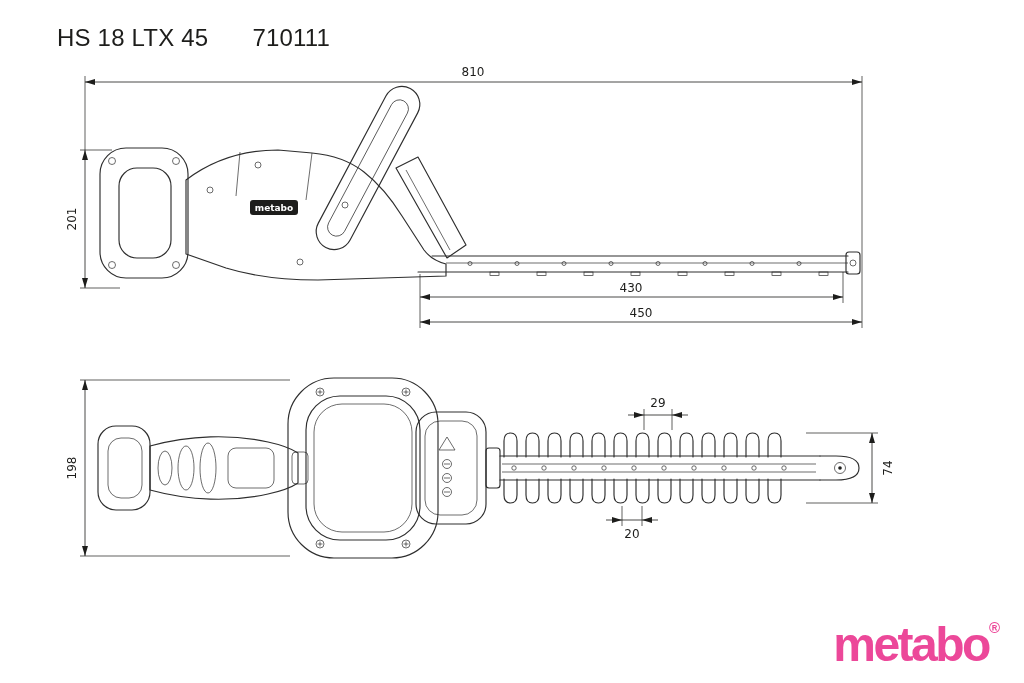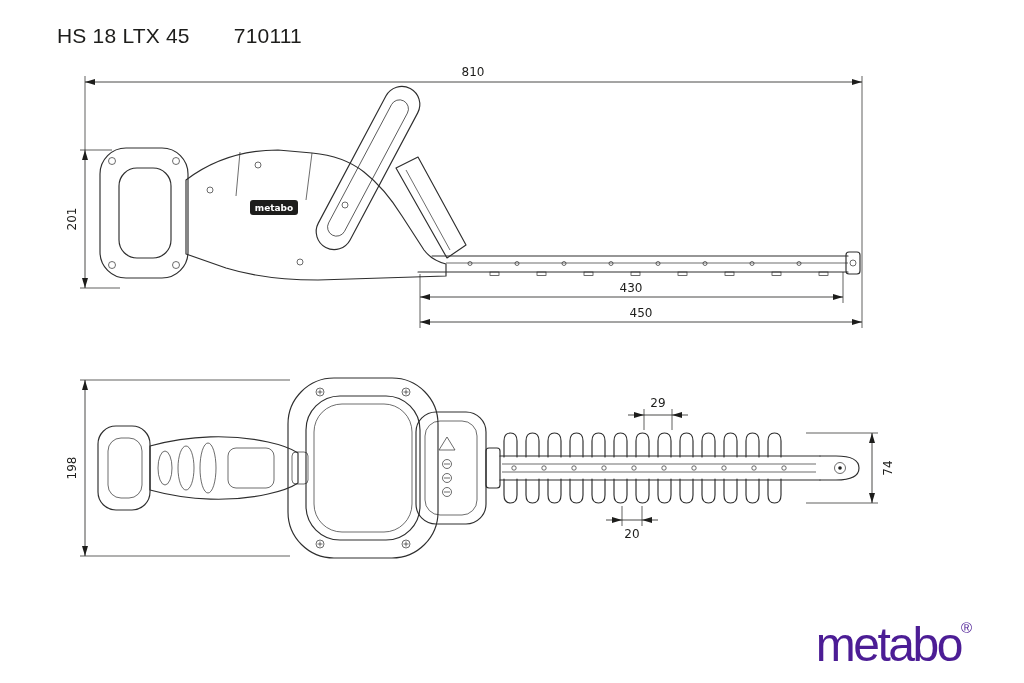--- a/index.html
+++ b/index.html
@@ -1,21 +1,21 @@
 <!DOCTYPE html>
 <html><head>
 <meta charset="utf-8">
 <style>
   *{margin:0;padding:0;box-sizing:border-box}
   html,body{width:1024px;height:683px;background:#fff;overflow:hidden;position:relative;
     font-family:"Liberation Sans","DejaVu Sans",sans-serif}
   .title-block{position:absolute;top:24px;left:57px;display:flex;gap:44px;
-    font-size:21px;color:#1d1d1b;letter-spacing:.2px}
-  .logo{position:absolute;right:52px;bottom:14px;font-weight:normal;font-size:48px;
-    letter-spacing:-2.5px;color:#4c1d95;line-height:1}
+    font-size:24px;color:#1d1d1b;letter-spacing:.2px}
+  .logo{position:absolute;right:24px;bottom:14px;font-weight:bold;font-size:48px;
+    letter-spacing:-2.5px;color:#ec4899;line-height:1}
   .logo sup{font-size:15px;letter-spacing:0;vertical-align:28px}
   svg.drawing{position:absolute;left:0;top:0}
   .outline{fill:none;stroke:#2e2e2e;stroke-width:1.15;stroke-linejoin:round;stroke-linecap:round}
   .thin{fill:none;stroke:#2e2e2e;stroke-width:.7}
   .ext{stroke:#1d1d1b;stroke-width:.7;fill:none}
   .dl{stroke:#1d1d1b;stroke-width:.8;fill:none}
   .ah{fill:#1d1d1b;stroke:none}
   .dimlabel{font-family:"DejaVu Sans",sans-serif;font-size:12px;fill:#1d1d1b}
   .bodylabel{font-family:"DejaVu Sans",sans-serif;font-weight:bold;font-size:9px;fill:#fff}
 </style>

